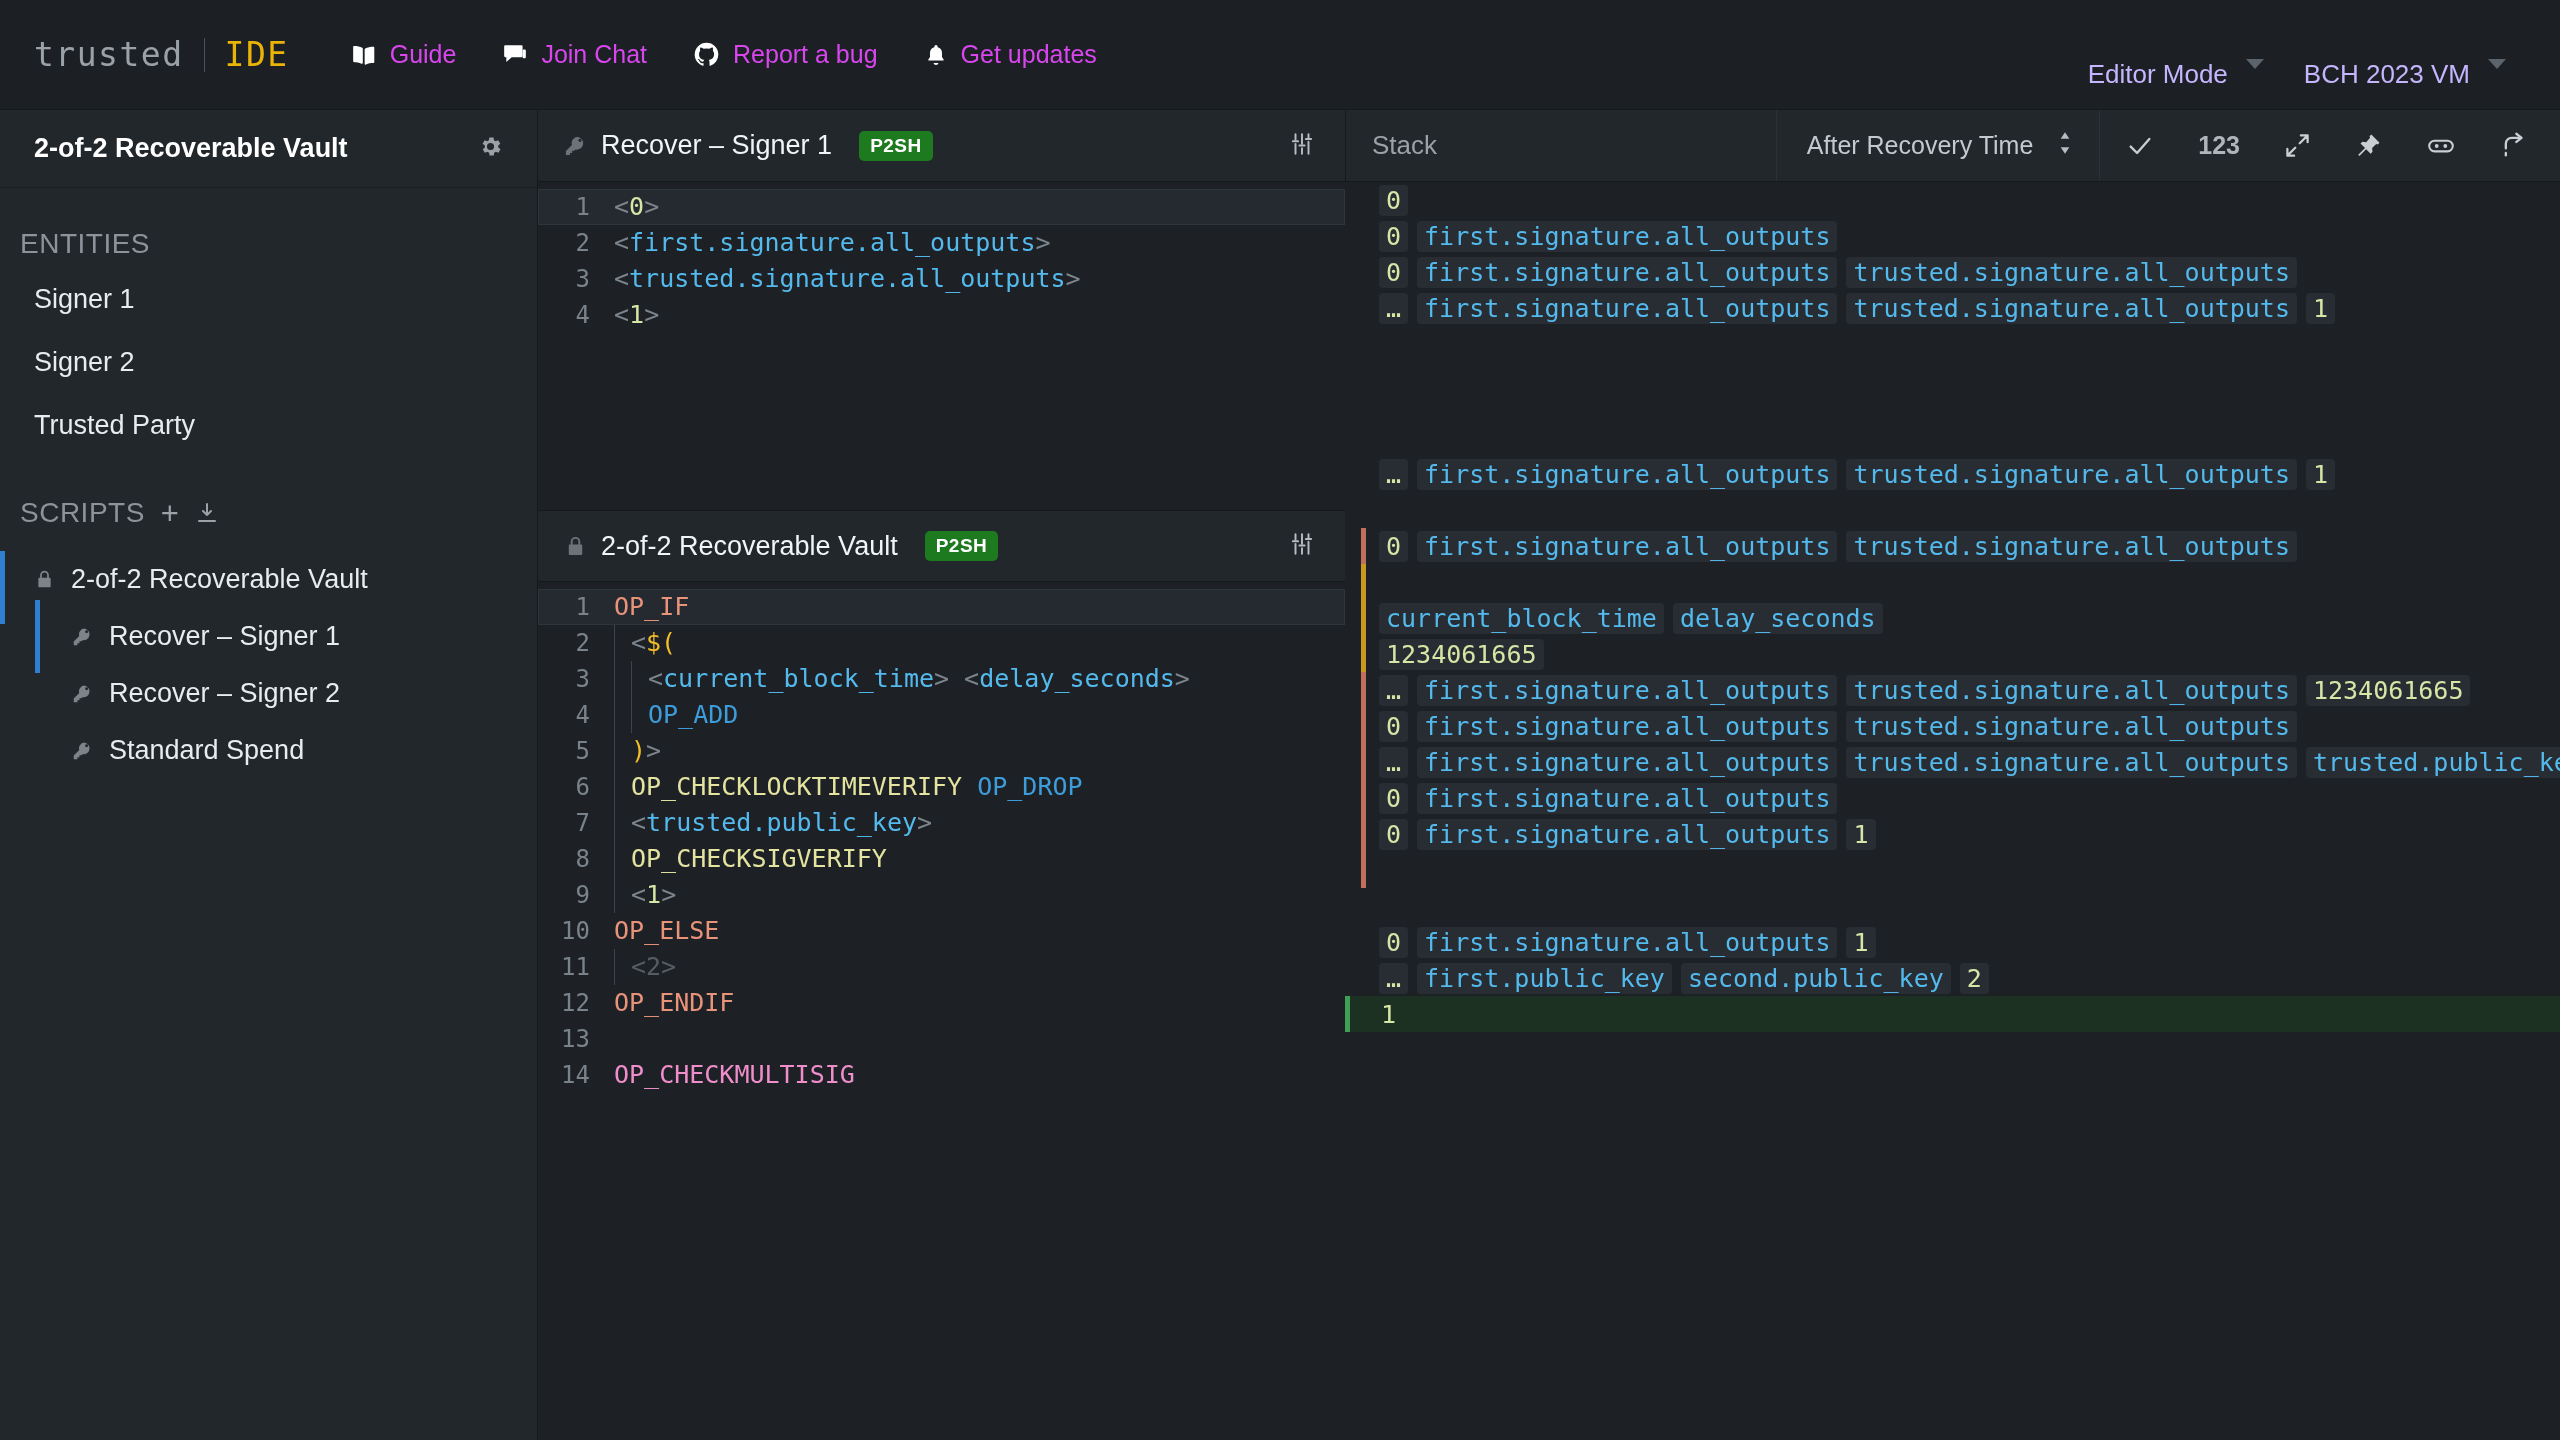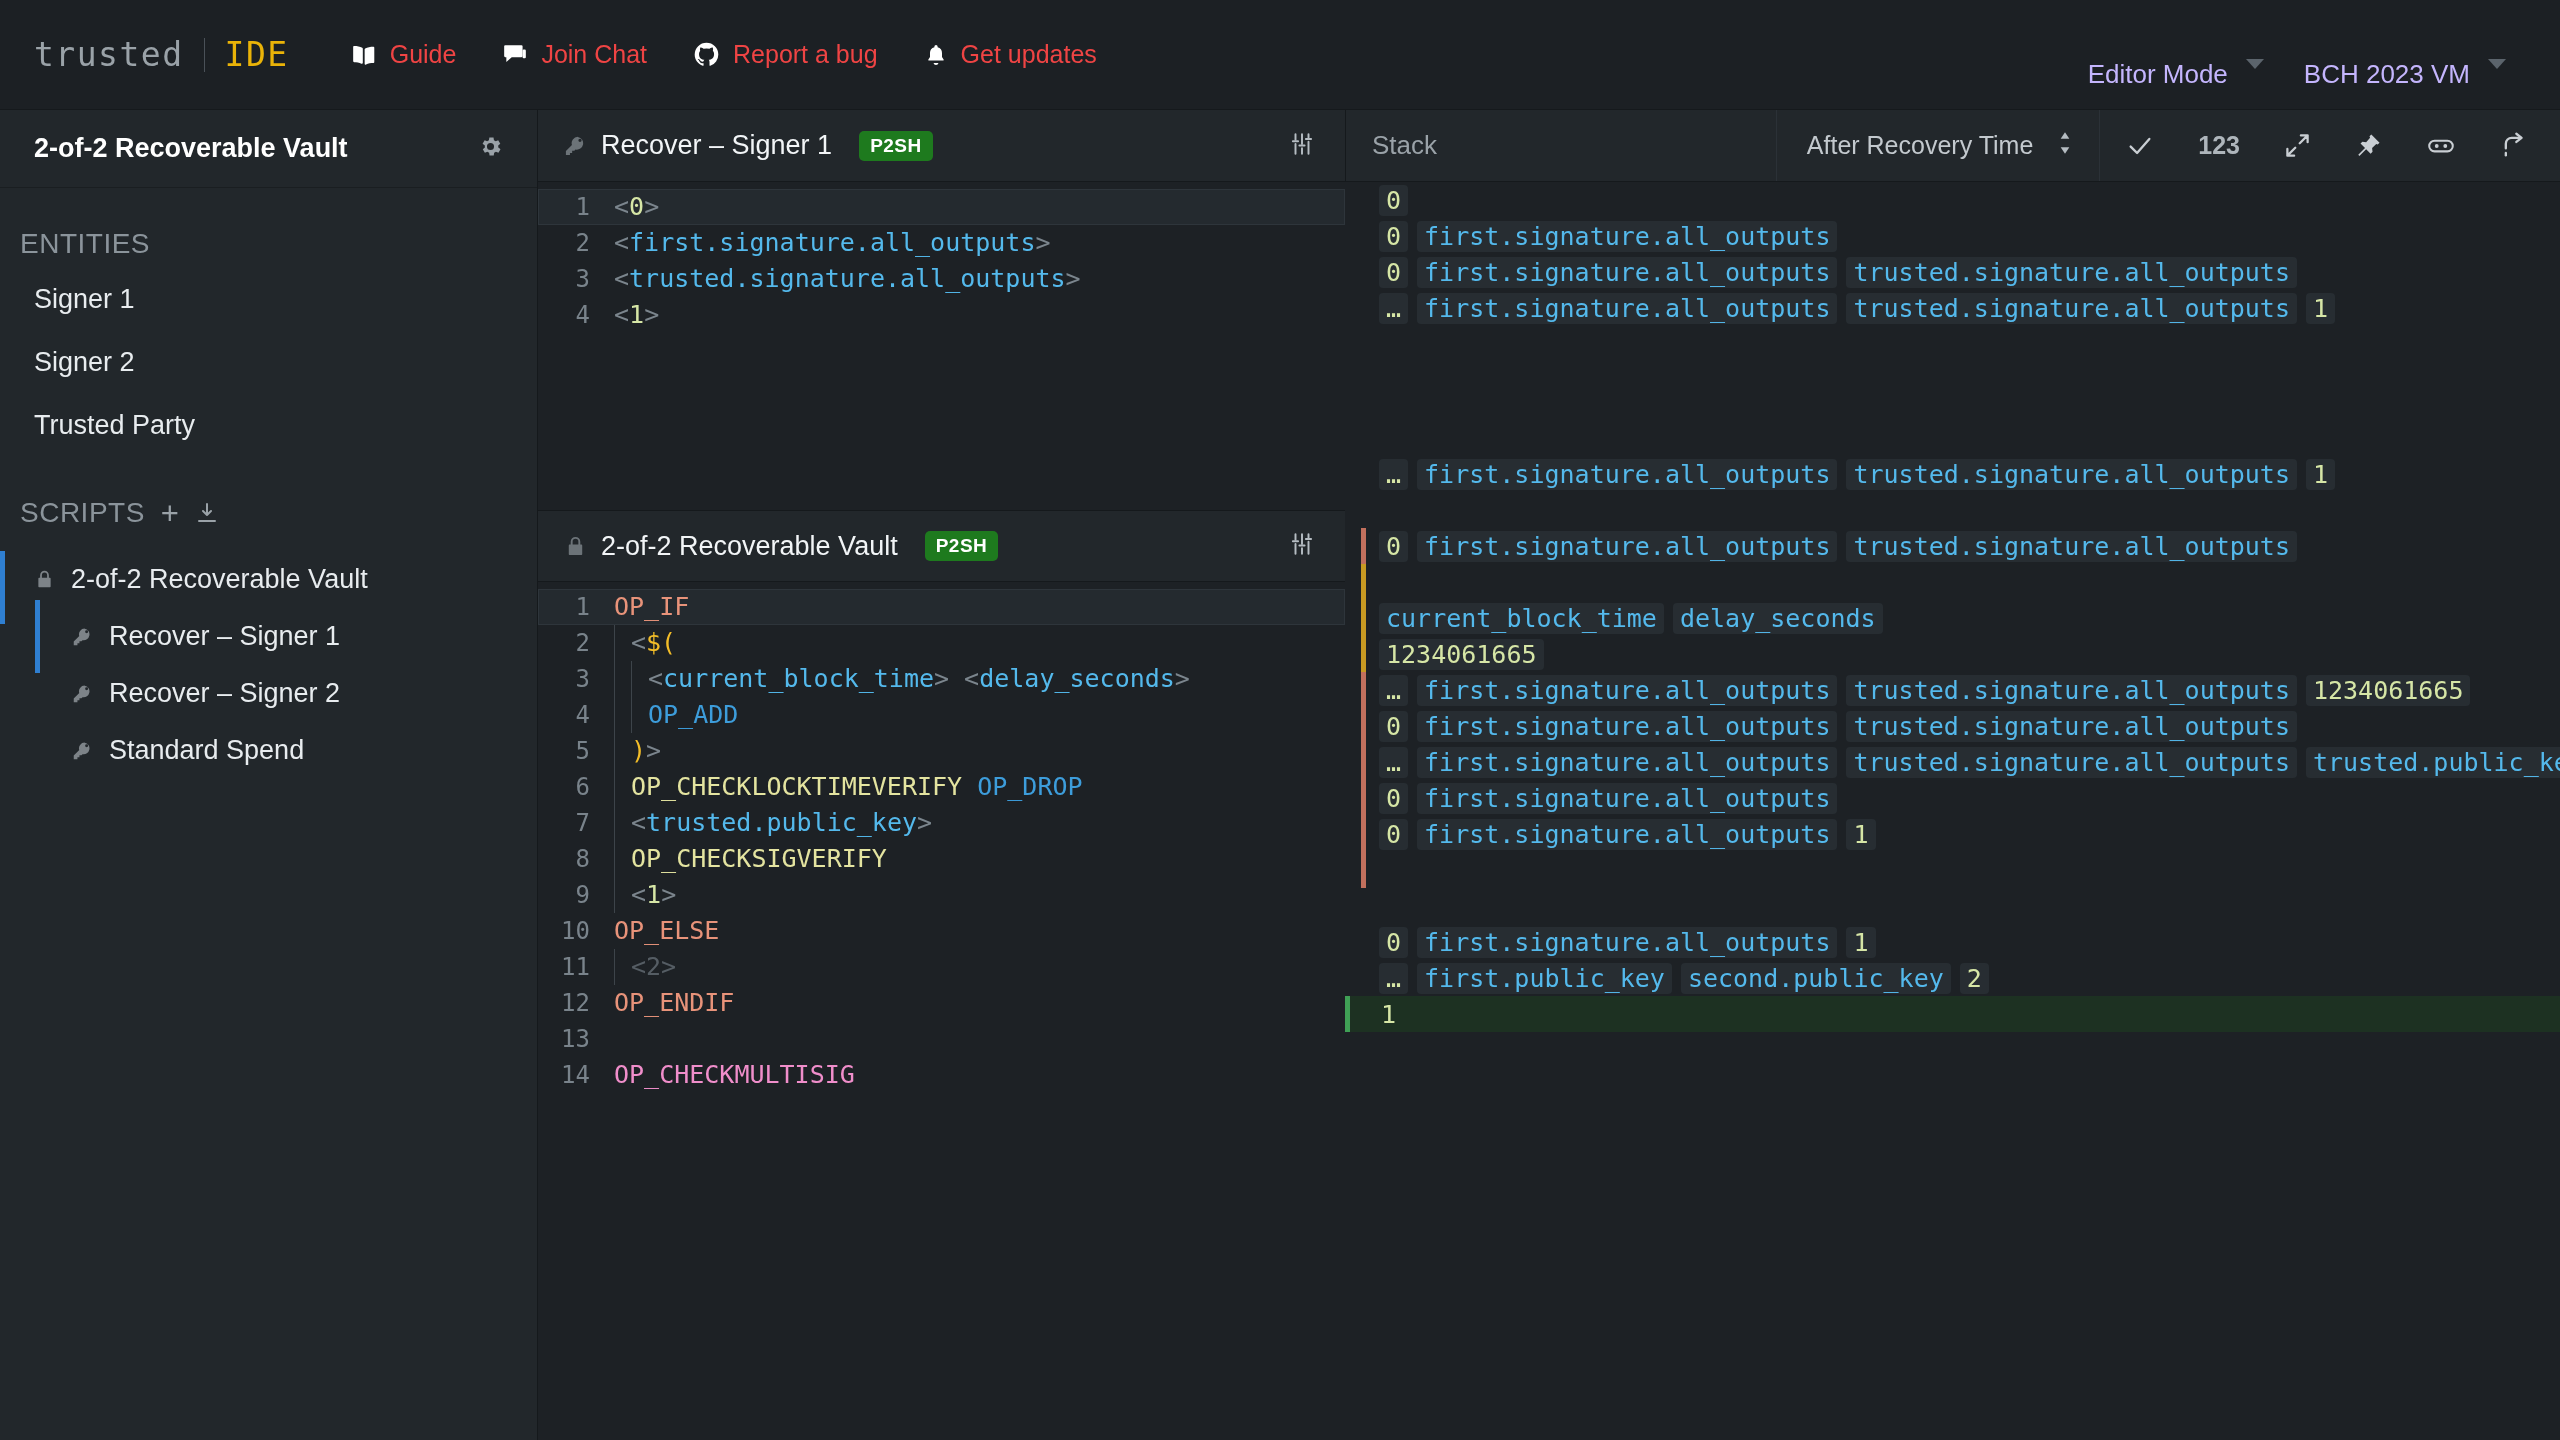--- a/index.html
+++ b/index.html
@@ -26,21 +26,21 @@
     color: #9aa2a8;
   }
   .brand .sep {
     display: inline-block; width: 1px; height: 34px;
     background: #4a5158; margin: 0 20px;
   }
   .brand .ide { color: #eab308; }
   .hdr-links { display: flex; align-items: center; margin-left: 62px; gap: 46px; }
   .hdr-link {
     display: flex; align-items: center; gap: 13px;
-    color: #ef4444; font-size: 25px; cursor: pointer;
+    color: #d946ef; font-size: 25px; cursor: pointer;
     font-family: "Liberation Sans", sans-serif;
   }
   .hdr-link svg { display: block; }
   .hdr-right { margin-left: auto; display: flex; align-items: center; gap: 0; }
   .hdr-select {
     display: flex; align-items: flex-start; gap: 18px;
     color: #c4b5fd; font-size: 26px; cursor: pointer;
     padding: 0 20px;
     margin-top: 40px;
   }

